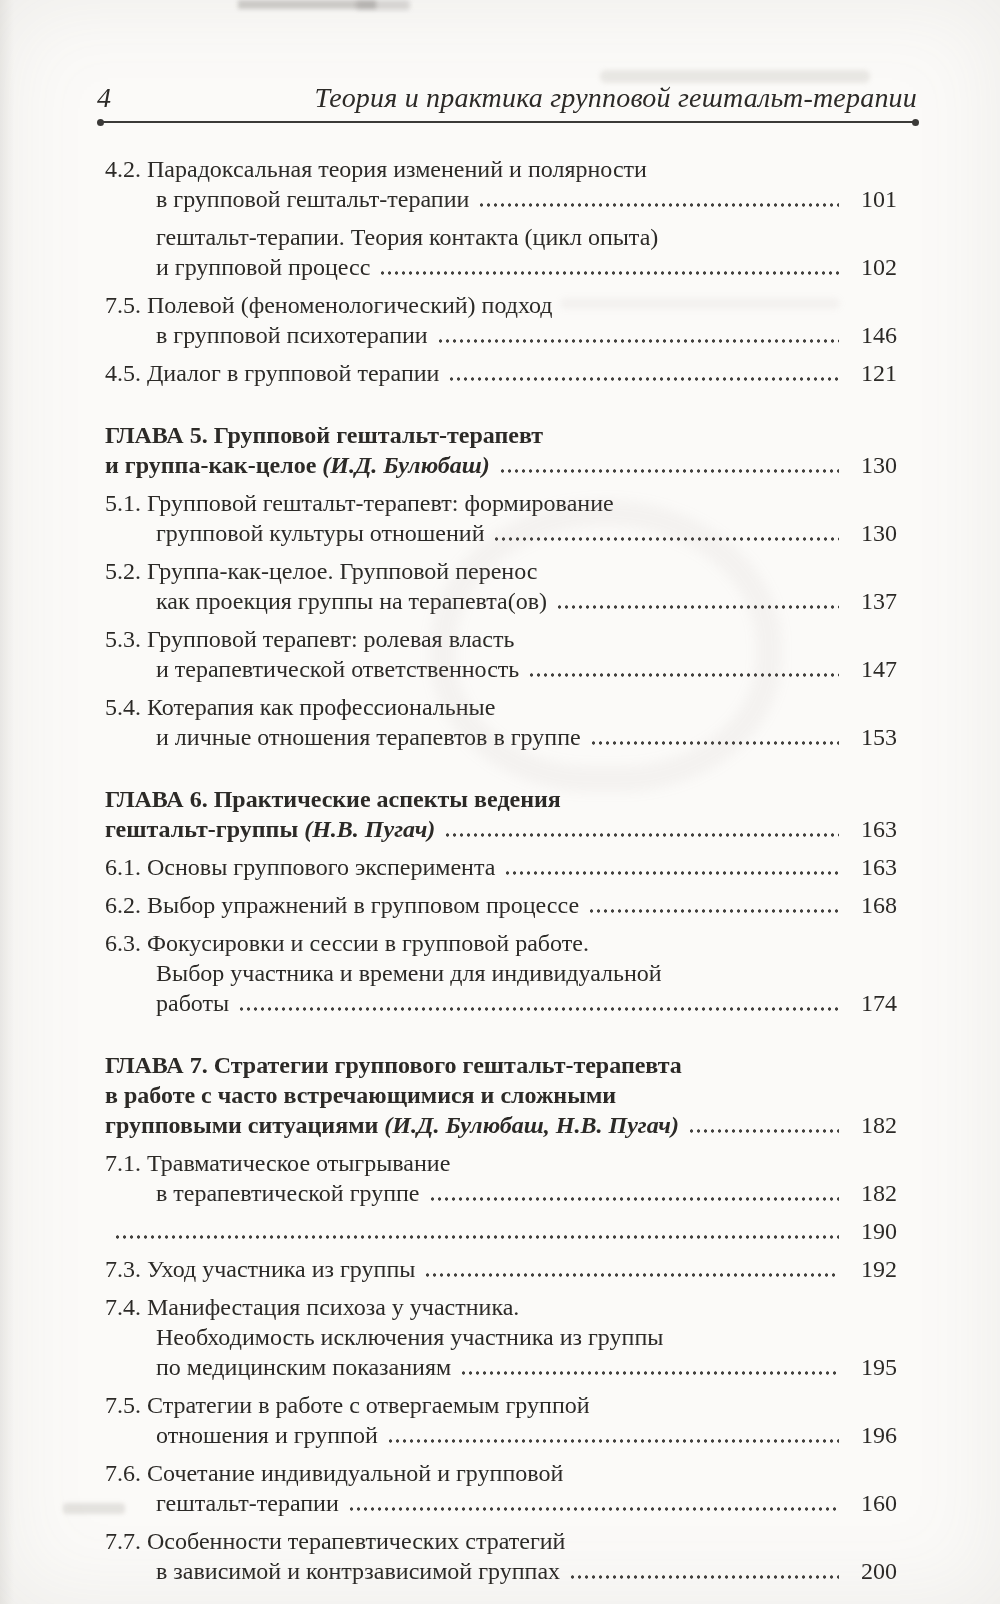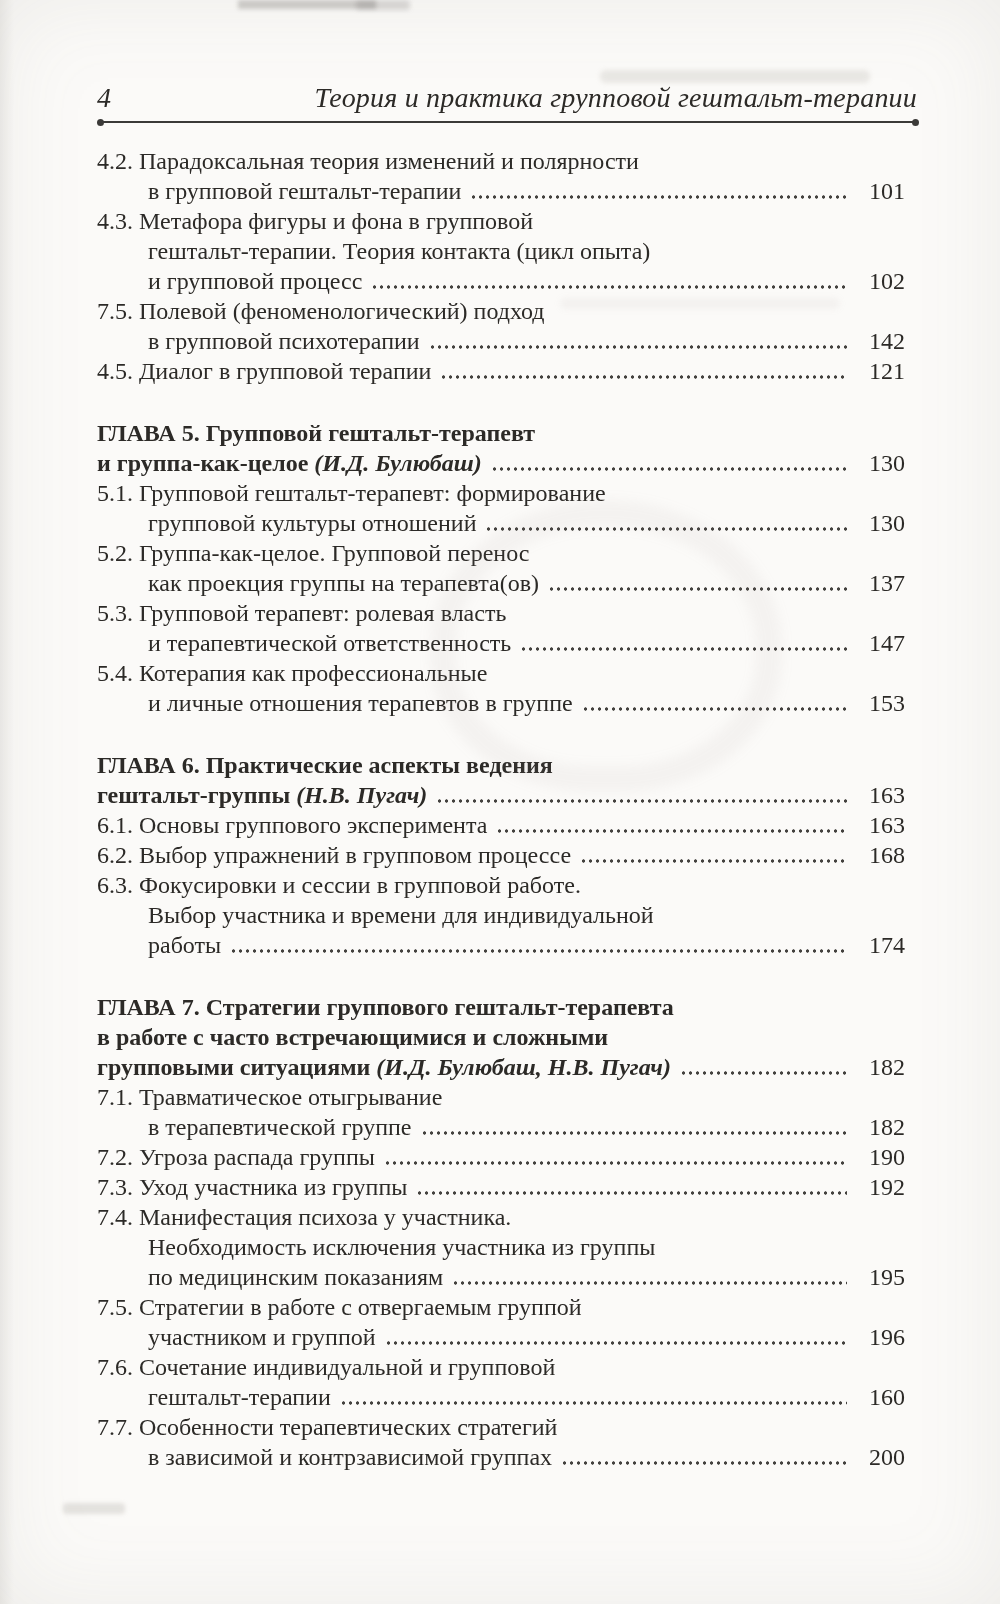--- a/index.html
+++ b/index.html
@@ -30,21 +30,21 @@
     content: ""; position: absolute; top: -2.5px;
     width: 7px; height: 7px; border-radius: 50%; background: #3b3a38;
   }
   .rule::before { left: -3px; }
   .rule::after { right: -3px; }
   
   .toc {
     position: absolute; top: 146px; left: 97px; width: 808px;
     font-size: 24px;
   }
-  .entry { margin: 0; }
+  .entry { margin: 8px; }
   .entry.chapter { margin-top: 32px; }
   .line {
     display: flex; align-items: baseline;
     height: 30px; line-height: 30px;
     white-space: pre;
   }
   .line.cont { padding-left: 51px; }
   .txt { flex: 0 0 auto; }
   .b { font-weight: bold; text-align: right; }
   .i { font-style: italic; font-weight: bold; }
@@ -76,27 +76,26 @@
   </div>
 
   <div class="rule"></div>
 
   <div class="toc">
       <div class="entry sub">
         <div class="line"><span class="txt"><span class="n">4.2. Парадоксальная теория изменений и полярности</span></span></div>
         <div class="line cont"><span class="txt"><span class="n">в групповой гештальт-терапии</span></span><span class="leader"></span><span class="pageno">101</span></div>
       </div>
       <div class="entry sub">
-        <div class="line"><span class="txt"><span class="n">4.3. Метафора фигуры и фона в групповой</span></span></div>
         <div class="line cont"><span class="txt"><span class="n">гештальт-терапии. Теория контакта (цикл опыта)</span></span></div>
         <div class="line cont"><span class="txt"><span class="n">и групповой процесс</span></span><span class="leader"></span><span class="pageno">102</span></div>
       </div>
       <div class="entry sub">
         <div class="line"><span class="txt"><span class="n">7.5. Полевой (феноменологический) подход</span></span></div>
-        <div class="line cont"><span class="txt"><span class="n">в групповой психотерапии</span></span><span class="leader"></span><span class="pageno">142</span></div>
+        <div class="line cont"><span class="txt"><span class="n">в групповой психотерапии</span></span><span class="leader"></span><span class="pageno">146</span></div>
       </div>
       <div class="entry sub">
         <div class="line"><span class="txt"><span class="n">4.5. Диалог в групповой терапии</span></span><span class="leader"></span><span class="pageno">121</span></div>
       </div>
       <div class="entry chapter">
         <div class="line"><span class="txt"><span class="b">ГЛАВА 5. Групповой гештальт-терапевт</span></span></div>
         <div class="line"><span class="txt"><span class="b">и группа-как-целое </span><span class="i">(И.Д. Булюбаш)</span></span><span class="leader"></span><span class="pageno">130</span></div>
       </div>
       <div class="entry sub">
         <div class="line"><span class="txt"><span class="n">5.1. Групповой гештальт-терапевт: формирование</span></span></div>
@@ -132,33 +131,33 @@
       <div class="entry chapter">
         <div class="line"><span class="txt"><span class="b">ГЛАВА 7. Стратегии группового гештальт-терапевта</span></span></div>
         <div class="line"><span class="txt"><span class="b">в работе с часто встречающимися и сложными</span></span></div>
         <div class="line"><span class="txt"><span class="b">групповыми ситуациями </span><span class="i">(И.Д. Булюбаш, Н.В. Пугач)</span></span><span class="leader"></span><span class="pageno">182</span></div>
       </div>
       <div class="entry sub">
         <div class="line"><span class="txt"><span class="n">7.1. Травматическое отыгрывание</span></span></div>
         <div class="line cont"><span class="txt"><span class="n">в терапевтической группе</span></span><span class="leader"></span><span class="pageno">182</span></div>
       </div>
       <div class="entry sub">
-        <div class="line"><span class="txt"><span class="n">7.2. Угроза распада группы</span></span><span class="leader"></span><span class="pageno">190</span></div>
+        <div class="line"><span class="leader"></span><span class="pageno">190</span></div>
       </div>
       <div class="entry sub">
         <div class="line"><span class="txt"><span class="n">7.3. Уход участника из группы</span></span><span class="leader"></span><span class="pageno">192</span></div>
       </div>
       <div class="entry sub">
         <div class="line"><span class="txt"><span class="n">7.4. Манифестация психоза у участника.</span></span></div>
         <div class="line cont"><span class="txt"><span class="n">Необходимость исключения участника из группы</span></span></div>
         <div class="line cont"><span class="txt"><span class="n">по медицинским показаниям</span></span><span class="leader"></span><span class="pageno">195</span></div>
       </div>
       <div class="entry sub">
         <div class="line"><span class="txt"><span class="n">7.5. Стратегии в работе с отвергаемым группой</span></span></div>
-        <div class="line cont"><span class="txt"><span class="n">участником и группой</span></span><span class="leader"></span><span class="pageno">196</span></div>
+        <div class="line cont"><span class="txt"><span class="n">отношения и группой</span></span><span class="leader"></span><span class="pageno">196</span></div>
       </div>
       <div class="entry sub">
         <div class="line"><span class="txt"><span class="n">7.6. Сочетание индивидуальной и групповой</span></span></div>
         <div class="line cont"><span class="txt"><span class="n">гештальт-терапии</span></span><span class="leader"></span><span class="pageno">160</span></div>
       </div>
       <div class="entry sub">
         <div class="line"><span class="txt"><span class="n">7.7. Особенности терапевтических стратегий</span></span></div>
         <div class="line cont"><span class="txt"><span class="n">в зависимой и контрзависимой группах</span></span><span class="leader"></span><span class="pageno">200</span></div>
       </div>
     </div>

